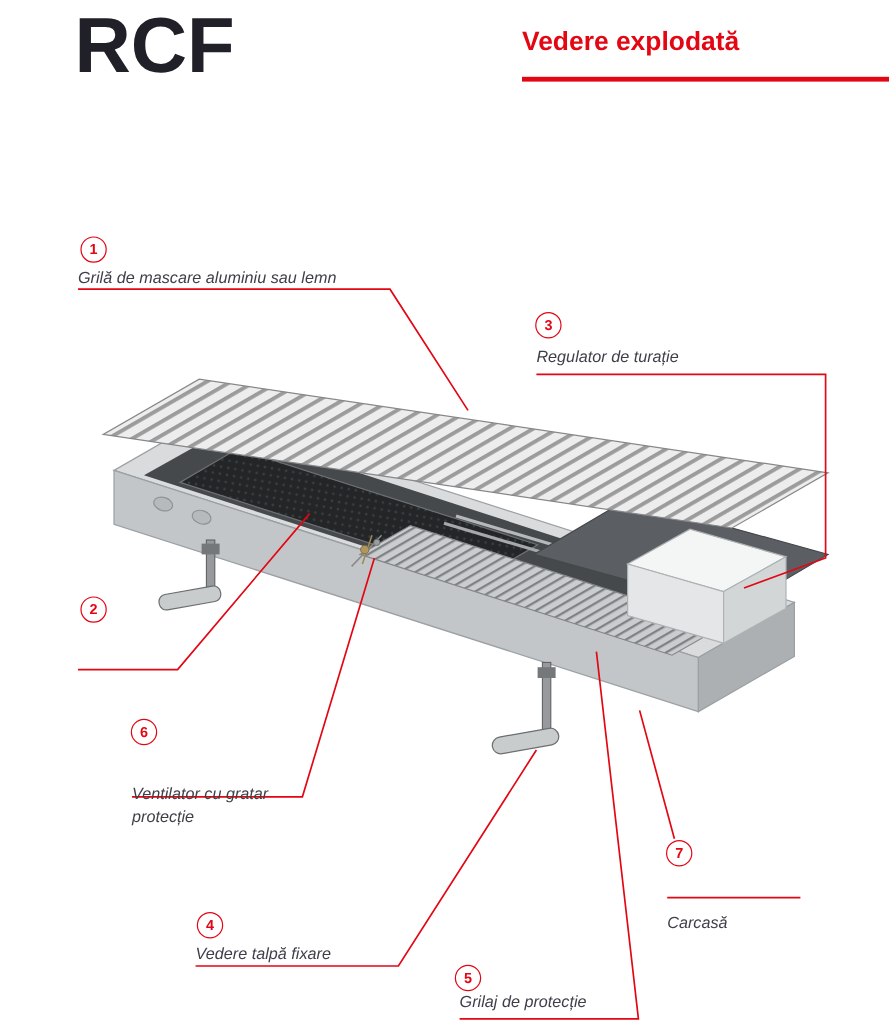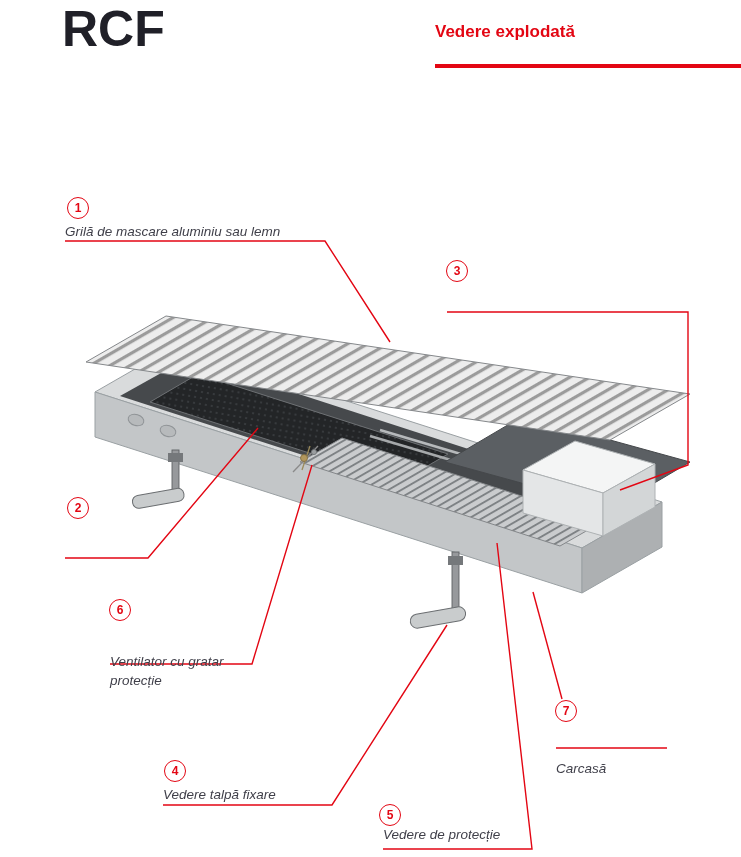--- a/index.html
+++ b/index.html
@@ -7,27 +7,27 @@
     --ink:#202028;
     --label:#3f3f49;
   }
   *{margin:0;padding:0;box-sizing:border-box}
   html,body{background:#ffffff}
   body{font-family:"Liberation Sans",sans-serif}
   .page{position:relative;width:741px;height:857px;background:#fff;overflow:hidden}
 
   .brand{
     position:absolute;left:62px;top:0px;
-    font-size:50px;font-weight:700;letter-spacing:0px;
+    font-size:65px;font-weight:700;letter-spacing:0px;
     color:var(--ink);
     text-align:center;
   }
   .view-title{
     position:absolute;left:435px;top:22px;
-    font-size:17px;font-weight:700;color:var(--accent);
+    font-size:22px;font-weight:700;color:var(--accent);
   }
   .title-rule{
     position:absolute;left:435px;top:64px;width:306px;height:4px;
     background:var(--accent);
   }
 
   svg.illustration{position:absolute;left:0;top:0;z-index:1}
 
   .badge{
     position:absolute;z-index:3;
@@ -139,30 +139,31 @@
   </div>
   <div class="callout-label" style="left:65px;top:222px;width:300px">Grilă de mascare aluminiu sau lemn</div>
 
   <div class="badge" style="left:67px;top:497px">
     <span>2</span>
   </div>
 
   <div class="badge" style="left:446px;top:260px">
     <span>3</span>
   </div>
+  <div class="callout-label" style="left:447px;top:288px;width:200px">Regulator de turație</div>
 
   <div class="badge" style="left:164px;top:760px">
     <span>4</span>
   </div>
   <div class="callout-label" style="left:163px;top:785px;width:200px">Vedere talpă fixare</div>
 
   <div class="badge" style="left:379px;top:804px">
     <span>5</span>
   </div>
-  <div class="callout-label" style="left:383px;top:825px;width:200px">Vedere de protecție</div>
+  <div class="callout-label" style="left:383px;top:825px;width:200px">Grilaj de protecție</div>
 
   <div class="badge" style="left:109px;top:599px">
     <span>6</span>
   </div>
   <div class="callout-label" style="left:110px;top:652px;width:155px">Ventilator cu gratar protecție</div>
 
   <div class="badge" style="left:555px;top:700px">
     <span>7</span>
   </div>
   <div class="callout-label" style="left:556px;top:759px;width:120px">Carcasă</div>

